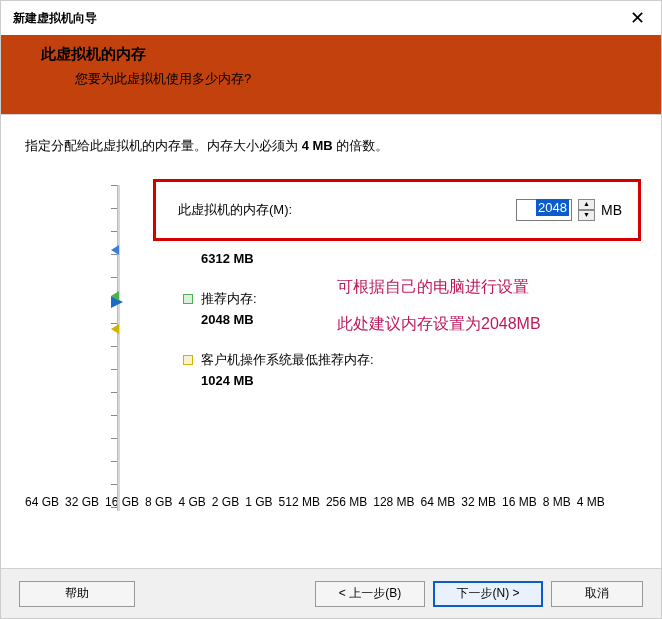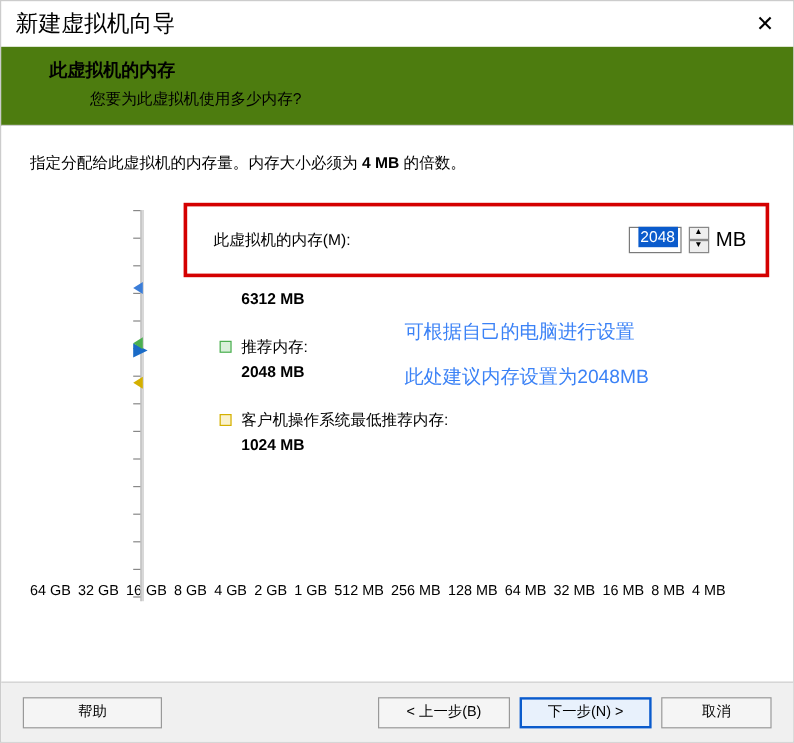--- a/index.html
+++ b/index.html
@@ -1,54 +1,54 @@
 <!DOCTYPE html>
 <html><head>
   <meta charset="utf-8">
   <style>
     * { box-sizing: border-box; margin: 0; padding: 0; }
     body { font-family: "Microsoft YaHei", "SimSun", Arial, sans-serif; font-size: 13px; background: #fff; }
     .window { width: 662px; height: 619px; background: #fff; position: relative; border: 1px solid #ccc; }
     .titlebar { display: flex; justify-content: space-between; align-items: center; padding: 6px 10px 6px 12px; }
-    .titlebar-title { font-size: 19px; }
+    .titlebar-title { font-size: 12px; font-weight: bold; }
     .close-x { font-size: 18px; font-family: Arial; cursor: default; padding: 0 6px; }
-    .header { background: #4d7c0f; padding: 10px 40px 12px 40px; border-bottom: 1px solid #d0d0d0; }
+    .header { background: #c2410c; padding: 10px 40px 26px 40px; border-bottom: 1px solid #d0d0d0; }
     .header-title { font-size: 15px; font-weight: bold; margin-bottom: 6px; }
     .header-sub { font-size: 13px; padding-left: 34px; }
     .content { padding: 22px 20px 10px 24px; }
     .instruction { font-size: 13px; margin-bottom: 24px; }
     .instruction b { font-weight: bold; }
     .main-area { display: flex; gap: 16px; }
     .scale-col { display: flex; align-items: flex-end; gap: 6px; padding-top: 3px; width: 58px; }
     .scale-label { font-size: 12px; height: 17px; line-height: 17px; white-space: nowrap; }
     .slider-col { position: relative; width: 38px; display: flex; flex-direction: column; align-items: center; padding-top: 6px; }
     .slider-track { width: 3px; height: 326px; background: #d8d8d8; border-left: 1px solid #bbb; position: relative; }
     .tick { position: absolute; right: 3px; width: 6px; height: 1px; background: #888; }
     .slider-thumb { position: absolute; left: -7px; width: 0; height: 0; border-left: 12px solid #1a6bc7; border-top: 6px solid transparent; border-bottom: 6px solid transparent; }
     .marker { position: absolute; left: 12px; width: 0; height: 0; border-style: solid; }
     .marker.blue { border-width: 5px 8px 5px 0; border-color: transparent #3b7dd8 transparent transparent; top: 66px; }
     .marker.green { border-width: 5px 8px 5px 0; border-color: transparent #4caf50 transparent transparent; top: 112px; }
     .marker.yellow { border-width: 5px 8px 5px 0; border-color: transparent #d4b000 transparent transparent; top: 145px; }
     .right-col { flex: 1; position: relative; }
     .highlight-box { border: 3px solid #d40000; height: 62px; display: flex; align-items: center; padding: 0 16px 0 22px; margin-bottom: 10px; gap: 10px; }
     .mem-label { font-size: 13px; flex: 1; }
     .spin-wrap { display: flex; align-items: center; gap: 6px; }
-    .spin-input { width: 44px; height: 22px; border: 1px solid #7a7a7a; text-align: right; padding-right: 2px; font-size: 13px; background: #fff; }
+    .spin-input { width: 56px; height: 22px; border: 1px solid #7a7a7a; text-align: right; padding-right: 2px; font-size: 13px; background: #fff; }
     .spin-input .sel { background: #0a5bcc; color: #fff; padding: 1px 2px; }
     .spin-btns { display: flex; flex-direction: column; }
     .spin-btn { width: 17px; height: 11px; border: 1px solid #888; background: #eee; font-size: 7px; line-height: 8px; text-align: center; cursor: default; }
-    .unit { font-size: 17px; }
+    .unit { font-size: 14px; }
     .rec-item { margin-left: 30px; margin-top: 10px; font-size: 13px; }
     .rec-title { display: flex; align-items: center; gap: 8px; }
     .sq { width: 10px; height: 10px; display: inline-block; border: 1px solid; }
     .sq.blue { border-color: #3b7dd8; background: #d4e3f7; }
     .sq.green { border-color: #4caf50; background: #d9f0da; }
     .sq.yellow { border-color: #d4b000; background: #faf2cc; }
     .rec-val { margin-left: 18px; margin-top: 4px; font-weight: bold; }
-    .annotation { position: absolute; font-size: 16px; color: #3b82f6; font-weight: normal; }
+    .annotation { position: absolute; font-size: 16px; color: #be185d; font-weight: normal; }
     .ann1 { top: 98px; left: 184px; }
     .ann2 { top: 135px; left: 184px; }
     .footer { position: absolute; bottom: 0; left: 0; right: 0; height: 50px; border-top: 1px solid #d0d0d0; background: #f0f0f0; display: flex; align-items: center; padding: 0 18px; }
     .btn { height: 26px; padding: 0 14px; border: 1px solid #999; background: #f5f5f5; font-size: 12px; cursor: default; display: inline-flex; align-items: center; }
     .btn.help { width: 116px; justify-content: center; }
     .spacer { flex: 1; }
     .btn-group { display: flex; gap: 8px; }
     .btn.primary { border: 2px solid #0a5bcc; background: #e8f1fc; padding: 0 13px; }
     .btn.nav { width: 110px; justify-content: center; }
     .btn.cancel { width: 92px; justify-content: center; }

